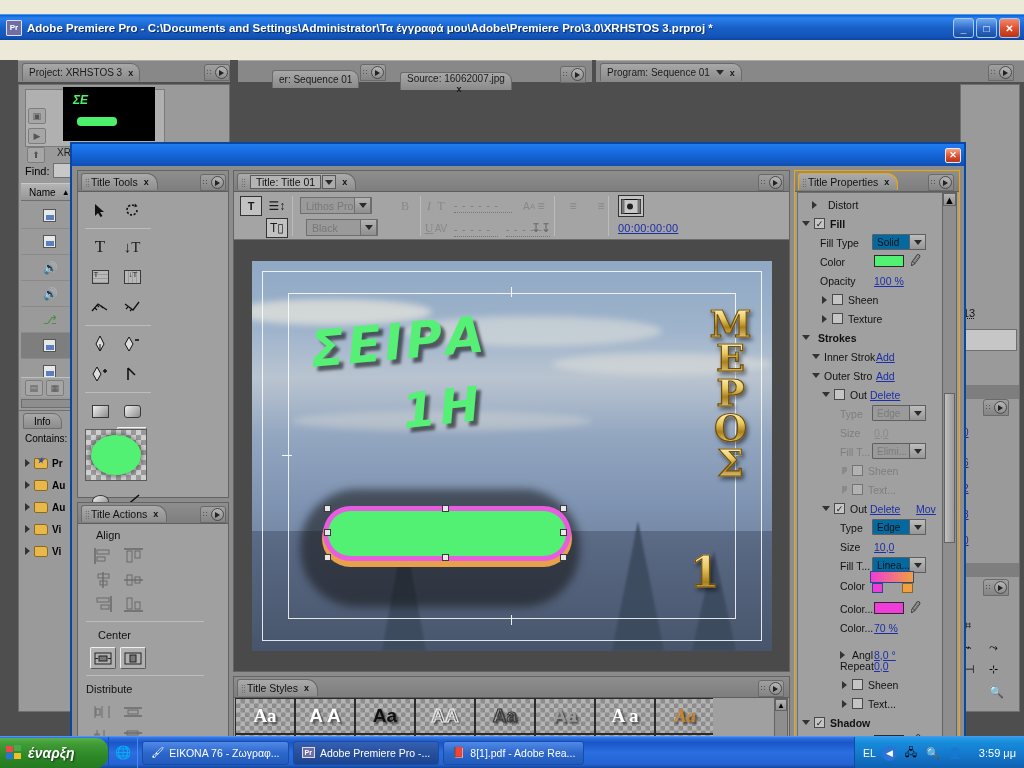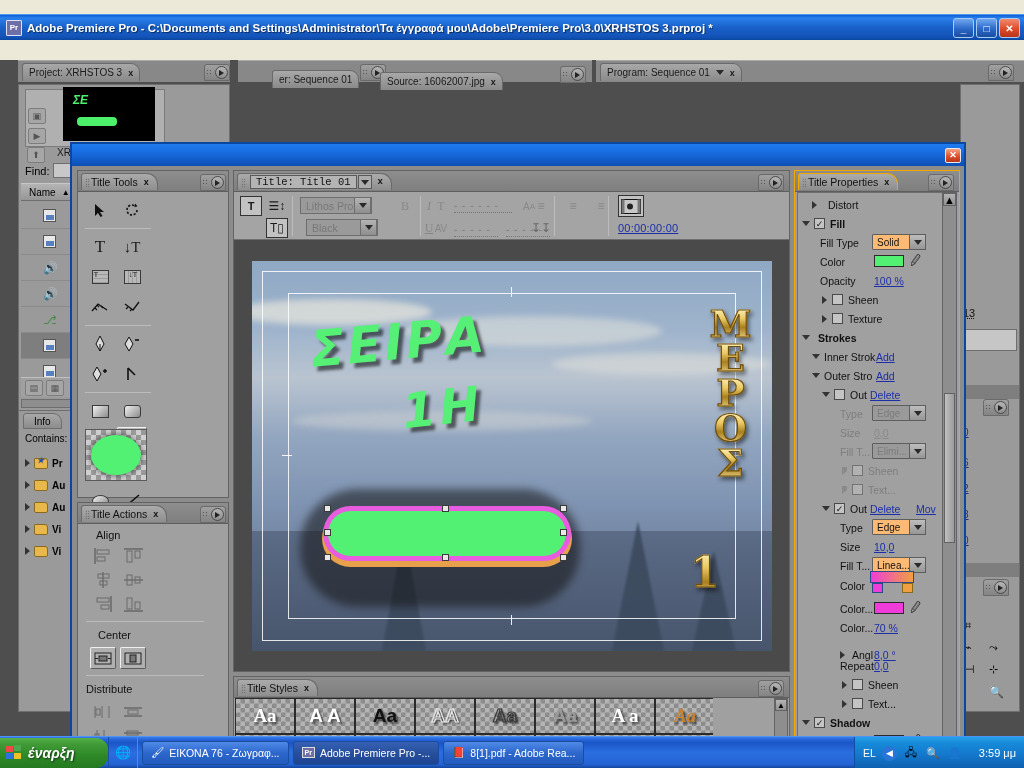--- a/index.html
+++ b/index.html
@@ -210,21 +210,21 @@
   
   #title-props{left:722px;top:4px;width:166px;height:602px;border-color:#f0a800;}
   #tp-list{position:absolute;left:2px;top:21px;width:146px;height:578px;background:#a0a0a0;border:1px solid #6e6e6e;overflow:hidden;}
   .prow{position:absolute;left:0;width:144px;height:19px;display:flex;align-items:center;font-size:10.5px;color:#111;}
   .prow.dim{color:#7e7e7e;}
   .plabel{white-space:nowrap;}
   .ptri{width:0;height:0;border-left:5px solid #333;border-top:4px solid transparent;border-bottom:4px solid transparent;}
   .ptri.open{border-left:4px solid transparent;border-right:4px solid transparent;border-top:5px solid #333;border-bottom:none;}
   .ptri.dim{border-left-color:#8a8a8a;border-top-color:#8a8a8a;}
   .pchk{width:11px;height:11px;background:#c4c4c4;border:1px solid #4a4a4a;display:flex;align-items:center;justify-content:center;font-size:9px;color:#111;}
-  .pcombo{position:absolute;height:16px;background:#fdba74;border:1px solid #5e5e5e;border-radius:1px;
+  .pcombo{position:absolute;height:16px;background:#0369a1;border:1px solid #5e5e5e;border-radius:1px;
           display:flex;align-items:center;padding-left:4px;font-size:10px;}
   .pcombo.dim{background:#9a9a9a;color:#7c7c7c;}
   .pcar{position:absolute;right:-17px;top:-1px;width:17px;height:16px;background:linear-gradient(180deg,#bdbdbd,#969696);
         border:1px solid #5e5e5e;display:flex;align-items:center;justify-content:center;}
   .pval{color:#1c2ea8;text-decoration:underline;font-size:10.5px;}
   .pval.dim{color:#8a8a8a;}
   .plink{color:#1c2ea8;text-decoration:underline;font-size:10.5px;}
   .pswatch{width:30px;height:12px;border:1px solid #2a2a2a;}
   .eyed{font-size:11px;color:#1a1a1a;transform:rotate(-10deg);}
   #tp-scroll{position:absolute;right:2px;top:21px;width:15px;height:578px;background:#8e8e8e;border:1px solid #636363;}
@@ -285,21 +285,21 @@
     <div class="bg-tabrow" style="left:238px;top:0;width:354px;"></div>
     <div class="bg-tab" style="left:272px;top:10px;">
       <span>er: Sequence 01</span>
     </div>
     <div class="tab-menu-btn" style="left:360px;top:4px;">
       <span class="dotgrid"></span>
       <span class="circ">
           <i class="play"></i>
         </span>
     </div>
-    <div class="bg-tab" style="left:380px;top:12px;">
+    <div class="bg-tab" style="left:400px;top:12px;flex-direction:column;">
       <span>Source: 16062007.jpg</span>
       <span class="tab-x">x</span>
     </div>
     <div class="tab-menu-btn" style="left:560px;top:6px;">
       <span class="dotgrid"></span>
       <span class="circ">
           <i class="play"></i>
         </span>
     </div>
 
@@ -676,21 +676,21 @@
           <div class="abtn dim" style="left:42px;top:246px;">
               <svg width="20" height="14" viewBox="0 0 20 14">
                 <path d="M1 5 h18 M1 11 h18" stroke="#222" stroke-width="1.4"></path>
                 <rect x="5" y="2" width="9" height="4" fill="none" stroke="#222"></rect>
               </svg>
             </div>
         </div>
 
         <div class="panel" id="title-main">
           <div class="ptabbar"></div>
-          <div class="ptab" style="padding:0 8px 0 12px;font-family:Liberation Mono, monospace;">
+          <div class="ptab" style="padding:0 8px 0 12px;">
             <i class="grip"></i>
             <span style="border:1px solid #5a5a5a;background:#b4b4b4;padding:0 5px;">Title: Title 01</span>
             <span style="border:1px solid #5a5a5a;background:#acacac;width:14px;height:14px;display:flex;align-items:center;justify-content:center;margin-left:1px;">
                 <i class="caret"></i>
               </span>
             <span class="tab-x">x</span>
           </div>
           <div class="tab-menu-btn" style="left:524px;top:3px;">
             <span class="dotgrid"></span>
             <span class="circ">

